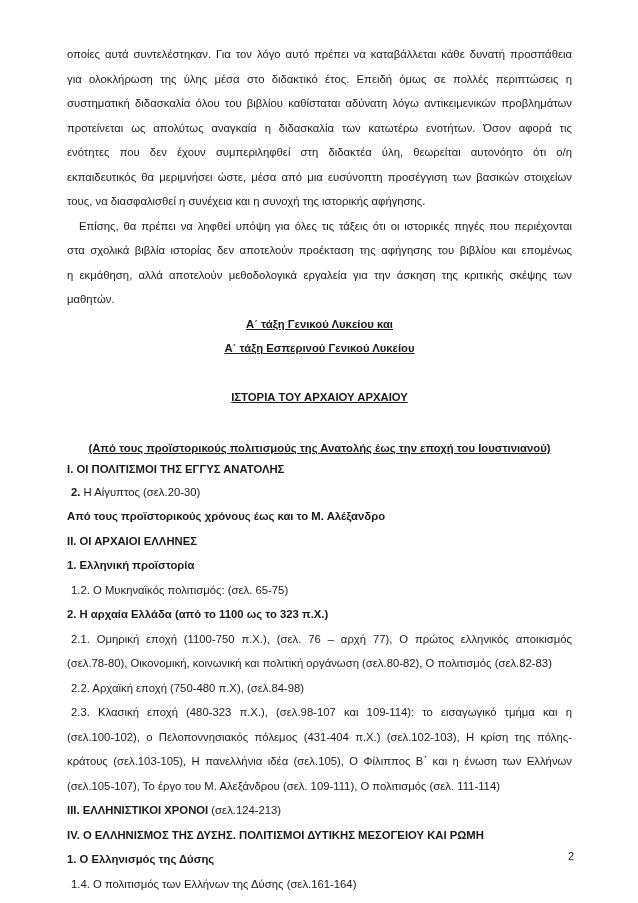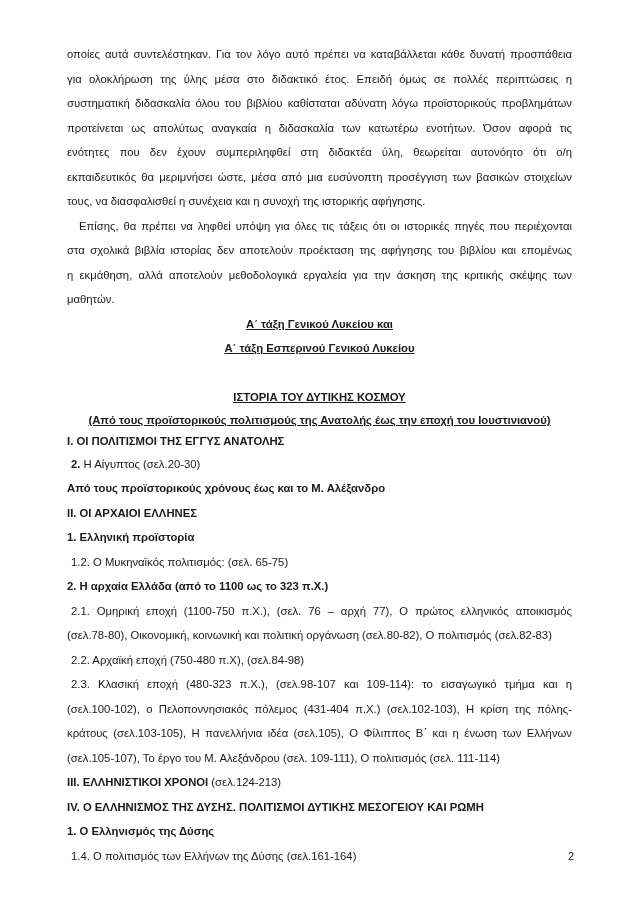--- a/index.html
+++ b/index.html
@@ -17,44 +17,44 @@
   .blank { height: 24.5px; }
   .pagenum { position: absolute; left: 568px; top: 850px; font-size: 11px; font-family: "Liberation Sans", sans-serif; }
 </style>
 </head>
 <body>
 
 <div class="page">
 
   <div class="line just">οποίες αυτά συντελέστηκαν. Για τον λόγο αυτό πρέπει να καταβάλλεται κάθε δυνατή προσπάθεια</div>
   <div class="line just">για ολοκλήρωση της ύλης μέσα στο διδακτικό έτος. Επειδή όμως σε πολλές περιπτώσεις η</div>
-  <div class="line just">συστηματική διδασκαλία όλου του βιβλίου καθίσταται αδύνατη λόγω προϊστορικούς προβλημάτων</div>
+  <div class="line just">συστηματική διδασκαλία όλου του βιβλίου καθίσταται αδύνατη λόγω αντικειμενικών προβλημάτων</div>
   <div class="line just">προτείνεται ως απολύτως αναγκαία η διδασκαλία των κατωτέρω ενοτήτων. Όσον αφορά τις</div>
   <div class="line just">ενότητες που δεν έχουν συμπεριληφθεί στη διδακτέα ύλη, θεωρείται αυτονόητο ότι ο/η</div>
   <div class="line just">εκπαιδευτικός θα μεριμνήσει ώστε, μέσα από μια ευσύνοπτη προσέγγιση των βασικών στοιχείων</div>
   <div class="line left">τους, να διασφαλισθεί η συνέχεια και η συνοχή της ιστορικής αφήγησης.</div>
 
   <div class="line just indent">Επίσης, θα πρέπει να ληφθεί υπόψη για όλες τις τάξεις ότι οι ιστορικές πηγές που περιέχονται</div>
   <div class="line just">στα σχολικά βιβλία ιστορίας δεν αποτελούν προέκταση της αφήγησης του βιβλίου και επομένως</div>
   <div class="line just">η εκμάθηση, αλλά αποτελούν μεθοδολογικά εργαλεία για την άσκηση της κριτικής σκέψης των</div>
   <div class="line left">μαθητών.</div>
 
   <div class="line center b">
     <span class="u">Α΄ τάξη Γενικού Λυκείου και</span>
   </div>
   <div class="line center b">
     <span class="u">Α΄ τάξη Εσπερινού Γενικού Λυκείου</span>
   </div>
 
   <div class="blank"></div>
 
   <div class="line center b">
-    <span class="u">ΙΣΤΟΡΙΑ ΤΟΥ ΔΥΤΙΚΗΣ ΚΟΣΜΟΥ</span>
+    <span class="u">ΙΣΤΟΡΙΑ ΤΟΥ ΑΡΧΑΙΟΥ ΑΡΧΑΙΟΥ</span>
   </div>
-  <div class="line center b" style="height:20px;line-height:20px;">
+  <div class="line center b" style="height:20px;line-height:20px;margin-top:28px;">
     <span class="u">(Από τους προϊστορικούς πολιτισμούς της Ανατολής έως την εποχή του Ιουστινιανού)</span>
   </div>
 
   <div class="line b" style="height:22px;line-height:22px;">Ι. ΟΙ ΠΟΛΙΤΙΣΜΟΙ ΤΗΣ ΕΓΓΥΣ ΑΝΑΤΟΛΗΣ</div>
   <div class="line sp">
     <span class="b">2.</span><span> Η Αίγυπτος (σελ.20-30)</span>
   </div>
   <div class="line b">Από τους προϊστορικούς χρόνους έως και το Μ. Αλέξανδρο</div>
   <div class="line b">ΙΙ. ΟΙ ΑΡΧΑΙΟΙ ΕΛΛΗΝΕΣ</div>
   <div class="line b">1. Ελληνική προϊστορία</div>

